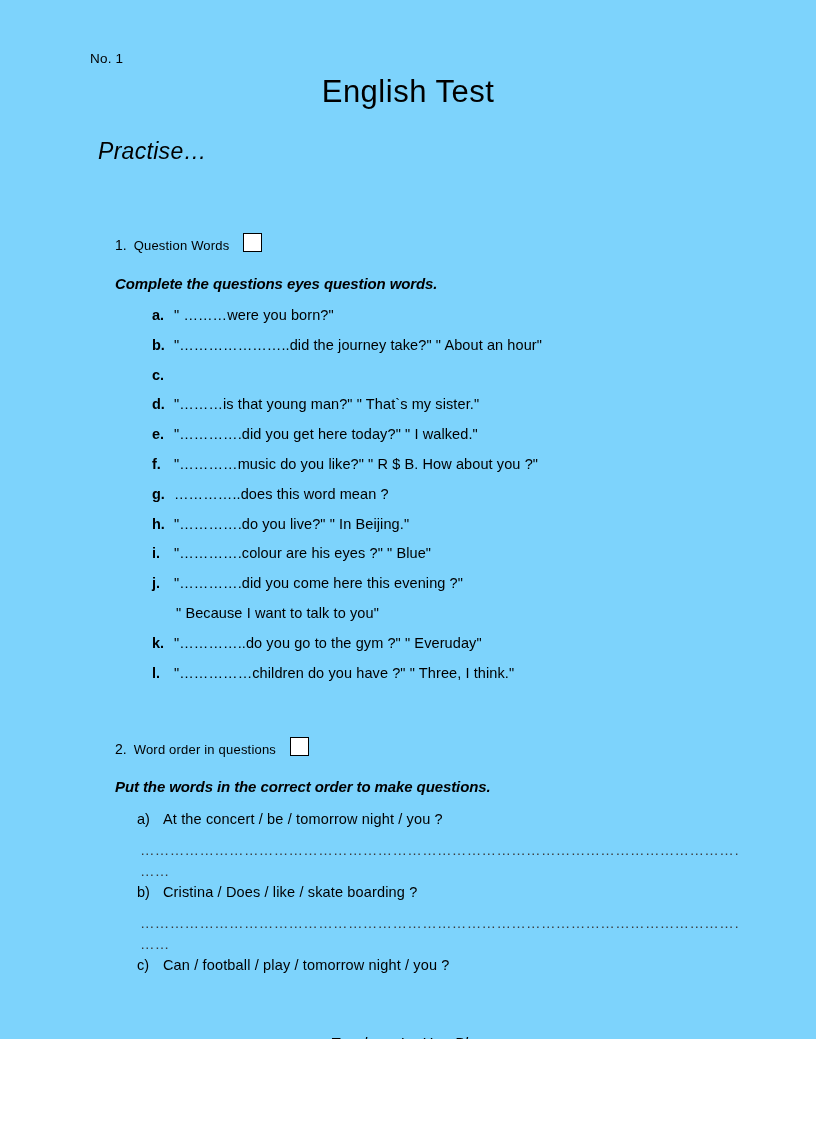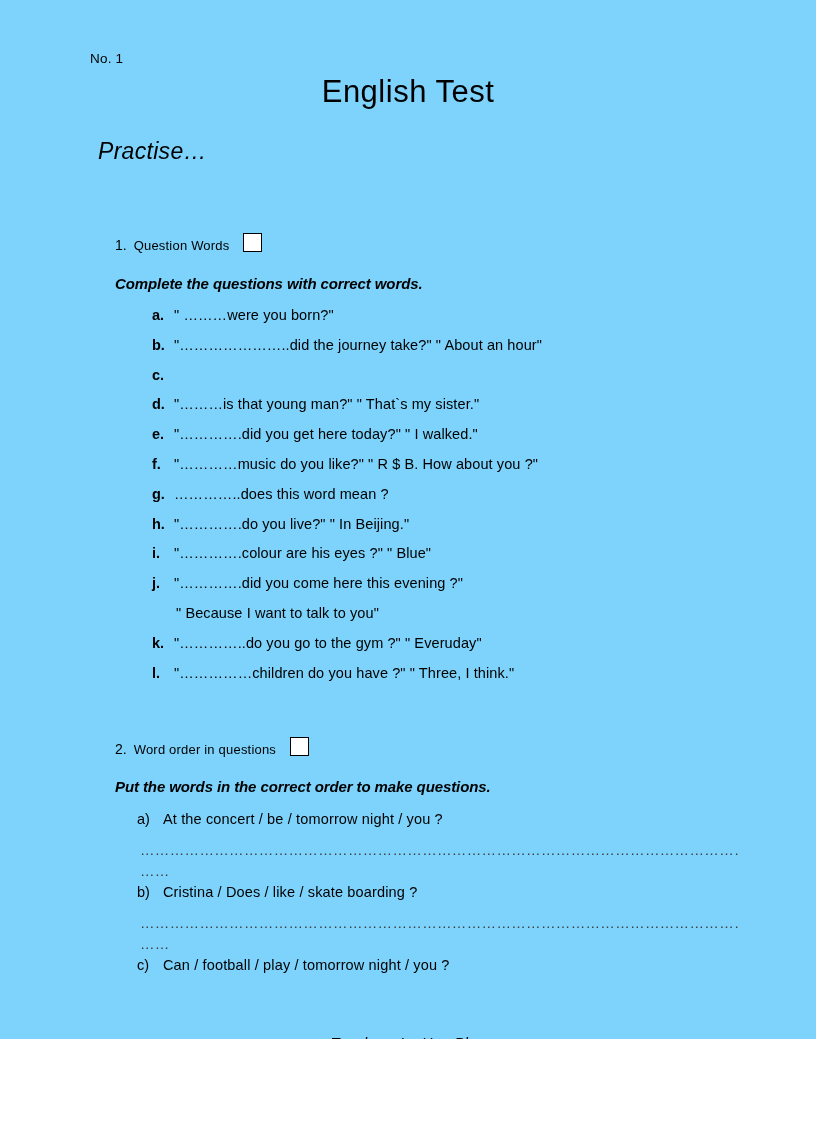--- a/index.html
+++ b/index.html
@@ -194,21 +194,21 @@
   <div class="doc-title">English Test</div>
 
   <div class="practise">Practise…</div>
 
   <div class="section-head" id="sec1-head">
     <span class="sec-num">1.</span>
     <span class="sec-title">Question Words</span>
     <span class="sec-box"></span>
   </div>
 
-  <div class="instruction" id="inst1">Complete the questions with correct words.</div>
+  <div class="instruction" id="inst1">Complete the questions eyes question words.</div>
 
   <div class="qlist">
     <div class="qrow">
       <span class="marker">a.</span>
       <span class="qtext">" ………were you born?"</span>
     </div>
     <div class="qrow">
       <span class="marker">b.</span>
       <span class="qtext">"…………………..did the journey take?" " About an hour"</span>
     </div>

